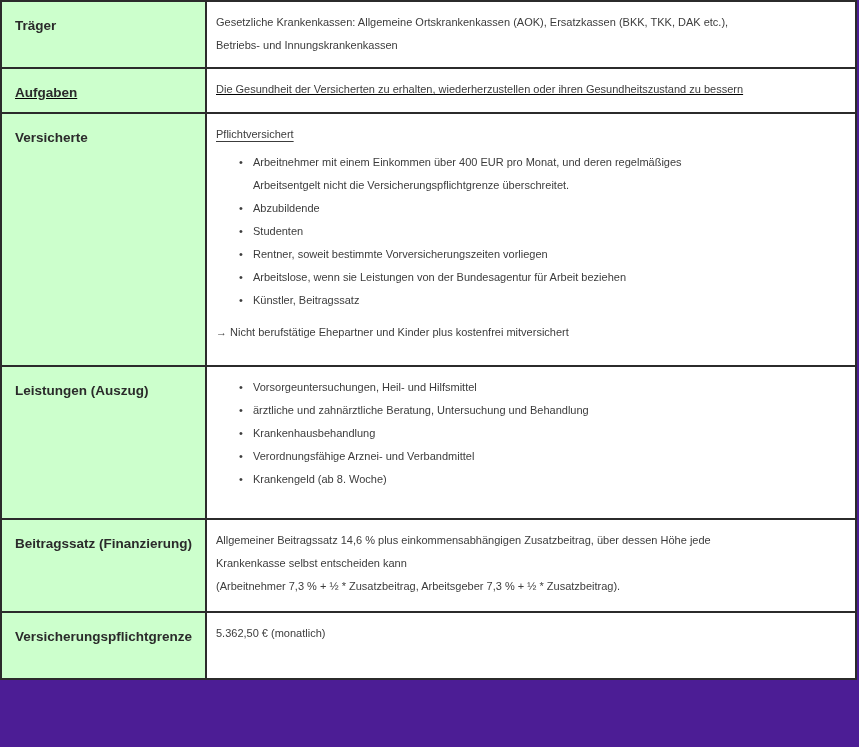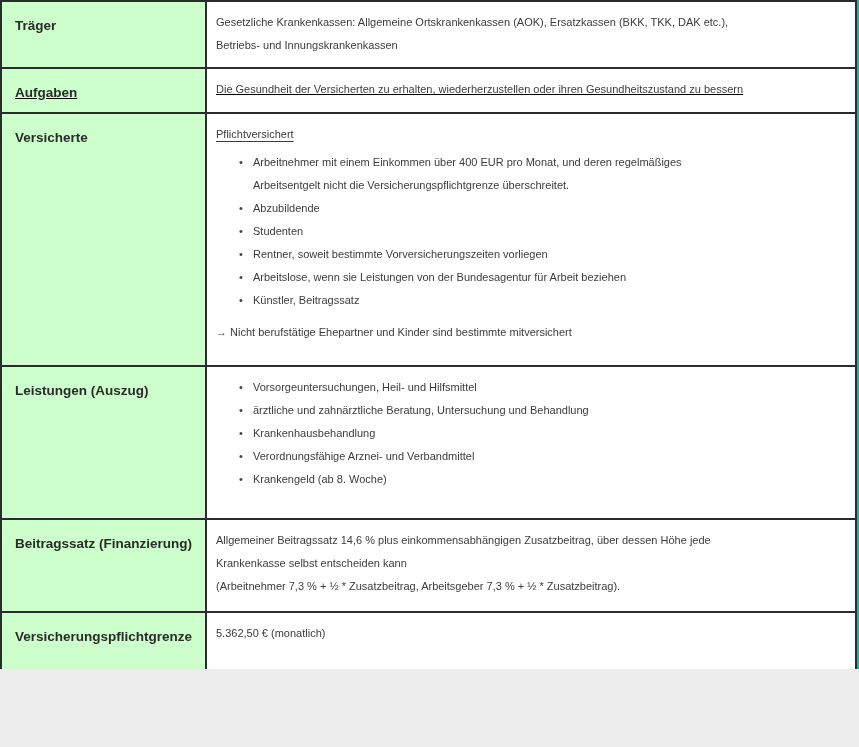--- a/index.html
+++ b/index.html
@@ -3,22 +3,22 @@
 <meta charset="utf-8">
 <style>
   html, body {
     margin: 0;
     padding: 0;
     background: #ededed;
     font-family: "Liberation Sans", "DejaVu Sans", sans-serif;
   }
   .page {
     width: 859px;
-    height: 669px;
-    background: #14b8a6;
+    height: 747px;
+    background: #4c1d95;
     overflow: hidden;
   }
   table.kv-table {
     border-collapse: collapse;
     width: 857px;
     background: #ffffff;
     table-layout: fixed;
   }
   .kv-table th, .kv-table td {
     border: 2px solid #2b2b2b;
@@ -103,21 +103,21 @@
           <li>
             <div>Arbeitnehmer mit einem Einkommen über 400 EUR pro Monat, und deren regelmäßiges</div>
             <div>Arbeitsentgelt nicht die Versicherungspflichtgrenze überschreitet.</div>
           </li>
           <li>Abzubildende</li>
           <li>Studenten</li>
           <li>Rentner, soweit bestimmte Vorversicherungszeiten vorliegen</li>
           <li>Arbeitslose, wenn sie Leistungen von der Bundesagentur für Arbeit beziehen</li>
           <li>Künstler, Beitragssatz</li>
         </ul>
-        <div class="note-line">→ Nicht berufstätige Ehepartner und Kinder sind bestimmte mitversichert</div>
+        <div class="note-line">→ Nicht berufstätige Ehepartner und Kinder plus kostenfrei mitversichert</div>
       </td>
     </tr>
 
     <tr class="r4">
       <th>Leistungen (Auszug)</th>
       <td class="pad-top-sm">
         <ul class="bullet-list spaced-top">
           <li>Vorsorgeuntersuchungen, Heil- und Hilfsmittel</li>
           <li>ärztliche und zahnärztliche Beratung, Untersuchung und Behandlung</li>
           <li>Krankenhausbehandlung</li>

